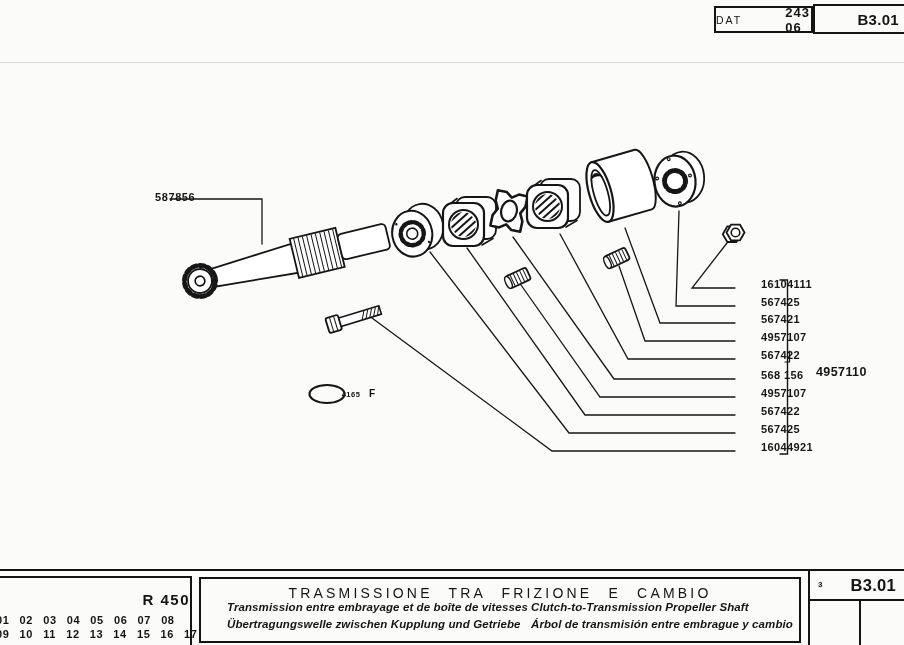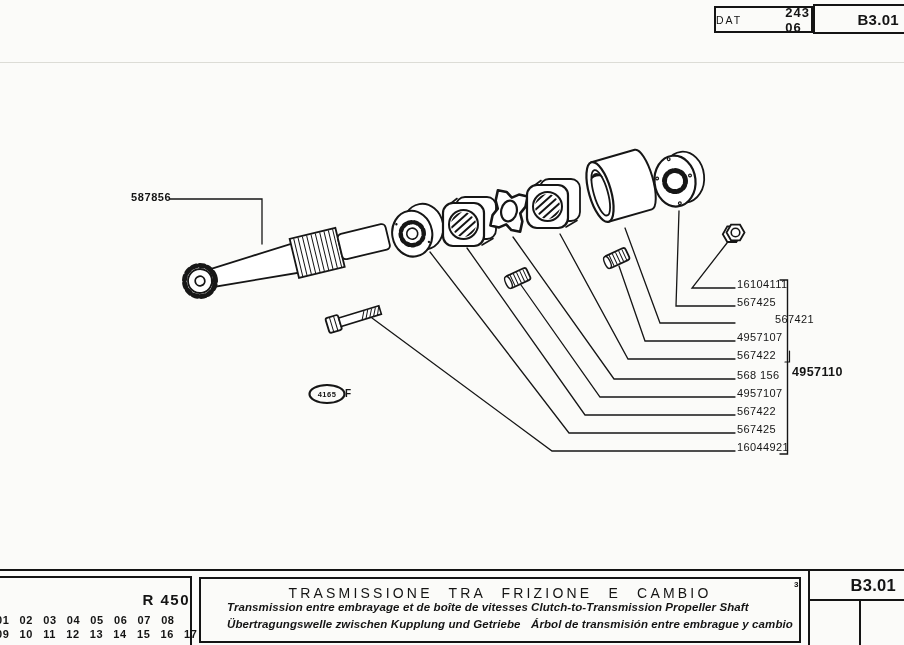--- a/index.html
+++ b/index.html
@@ -1,23 +1,23 @@
 <!DOCTYPE html>
 <html><head>
 <meta charset="utf-8">
 <style>
   html,body{margin:0;padding:0;background:#e8e8e8;}
   #page{
     position:relative; width:904px; height:645px; overflow:hidden;
     background:#fbfbf9; font-family:"Liberation Sans", sans-serif; color:#141414;
   }
   .abs{position:absolute;}
-  .lbl{position:absolute; transform:translateY(-50%); white-space:nowrap; line-height:1;}
-  
-  .plabel{font-size:11px; font-weight:400; letter-spacing:0.4px; color:#161616;}
+  .lbl{position:absolute; transform:translateY(-50%); white-space:nowrap; line-height:1;margin-left:24px;}
+  
+  .plabel{font-size:11px; font-weight:700; letter-spacing:0.4px; color:#161616;}
   .assembly{font-size:12.5px; font-weight:700; letter-spacing:0.4px;}
   .shaftnum{font-size:11px; font-weight:700; letter-spacing:0.6px;}
   
   .box{position:absolute; border:2px solid #141414; box-sizing:border-box; background:transparent;}
   .datbox{display:flex; align-items:center; justify-content:center; gap:7px;}
   .dat-label{font-size:10.5px; letter-spacing:2px; font-weight:400;}
   .dat-value{font-size:13px; font-weight:700; letter-spacing:1px;}
   .codetext{font-size:15px; font-weight:700; letter-spacing:0.3px;}
   
   .faint-rule{position:absolute; left:0; top:62px; width:904px; height:1px; background:#dcdcd6;}
@@ -204,21 +204,21 @@
         <path d="M780,280 L787.5,280 L787.5,454 L780,454"></path>
         <path d="M785,362 L789.5,362 L789.5,351" stroke-width="1.2"></path>
       </g>
     </g>
   </svg>
 
   <div class="lbl shaftnum" style="left:131px; top:197px;">587856</div>
 
   <div class="lbl plabel" style="left:737px; top:284px;">16104111</div>
   <div class="lbl plabel" style="left:737px; top:302px;">567425</div>
-  <div class="lbl plabel" style="left:775px; top:319px;">567421</div>
+  <div class="lbl plabel" style="left:737px; top:319px;">567421</div>
   <div class="lbl plabel" style="left:737px; top:337px;">4957107</div>
   <div class="lbl plabel" style="left:737px; top:355px;">567422</div>
   <div class="lbl plabel" style="left:737px; top:375px;">568 156</div>
   <div class="lbl plabel" style="left:737px; top:393px;">4957107</div>
   <div class="lbl plabel" style="left:737px; top:411px;">567422</div>
   <div class="lbl plabel" style="left:737px; top:429px;">567425</div>
   <div class="lbl plabel" style="left:737px; top:447px;">16044921</div>
 
   <div class="lbl assembly" style="left:792px; top:372px;text-align:center;">4957110</div>
 

